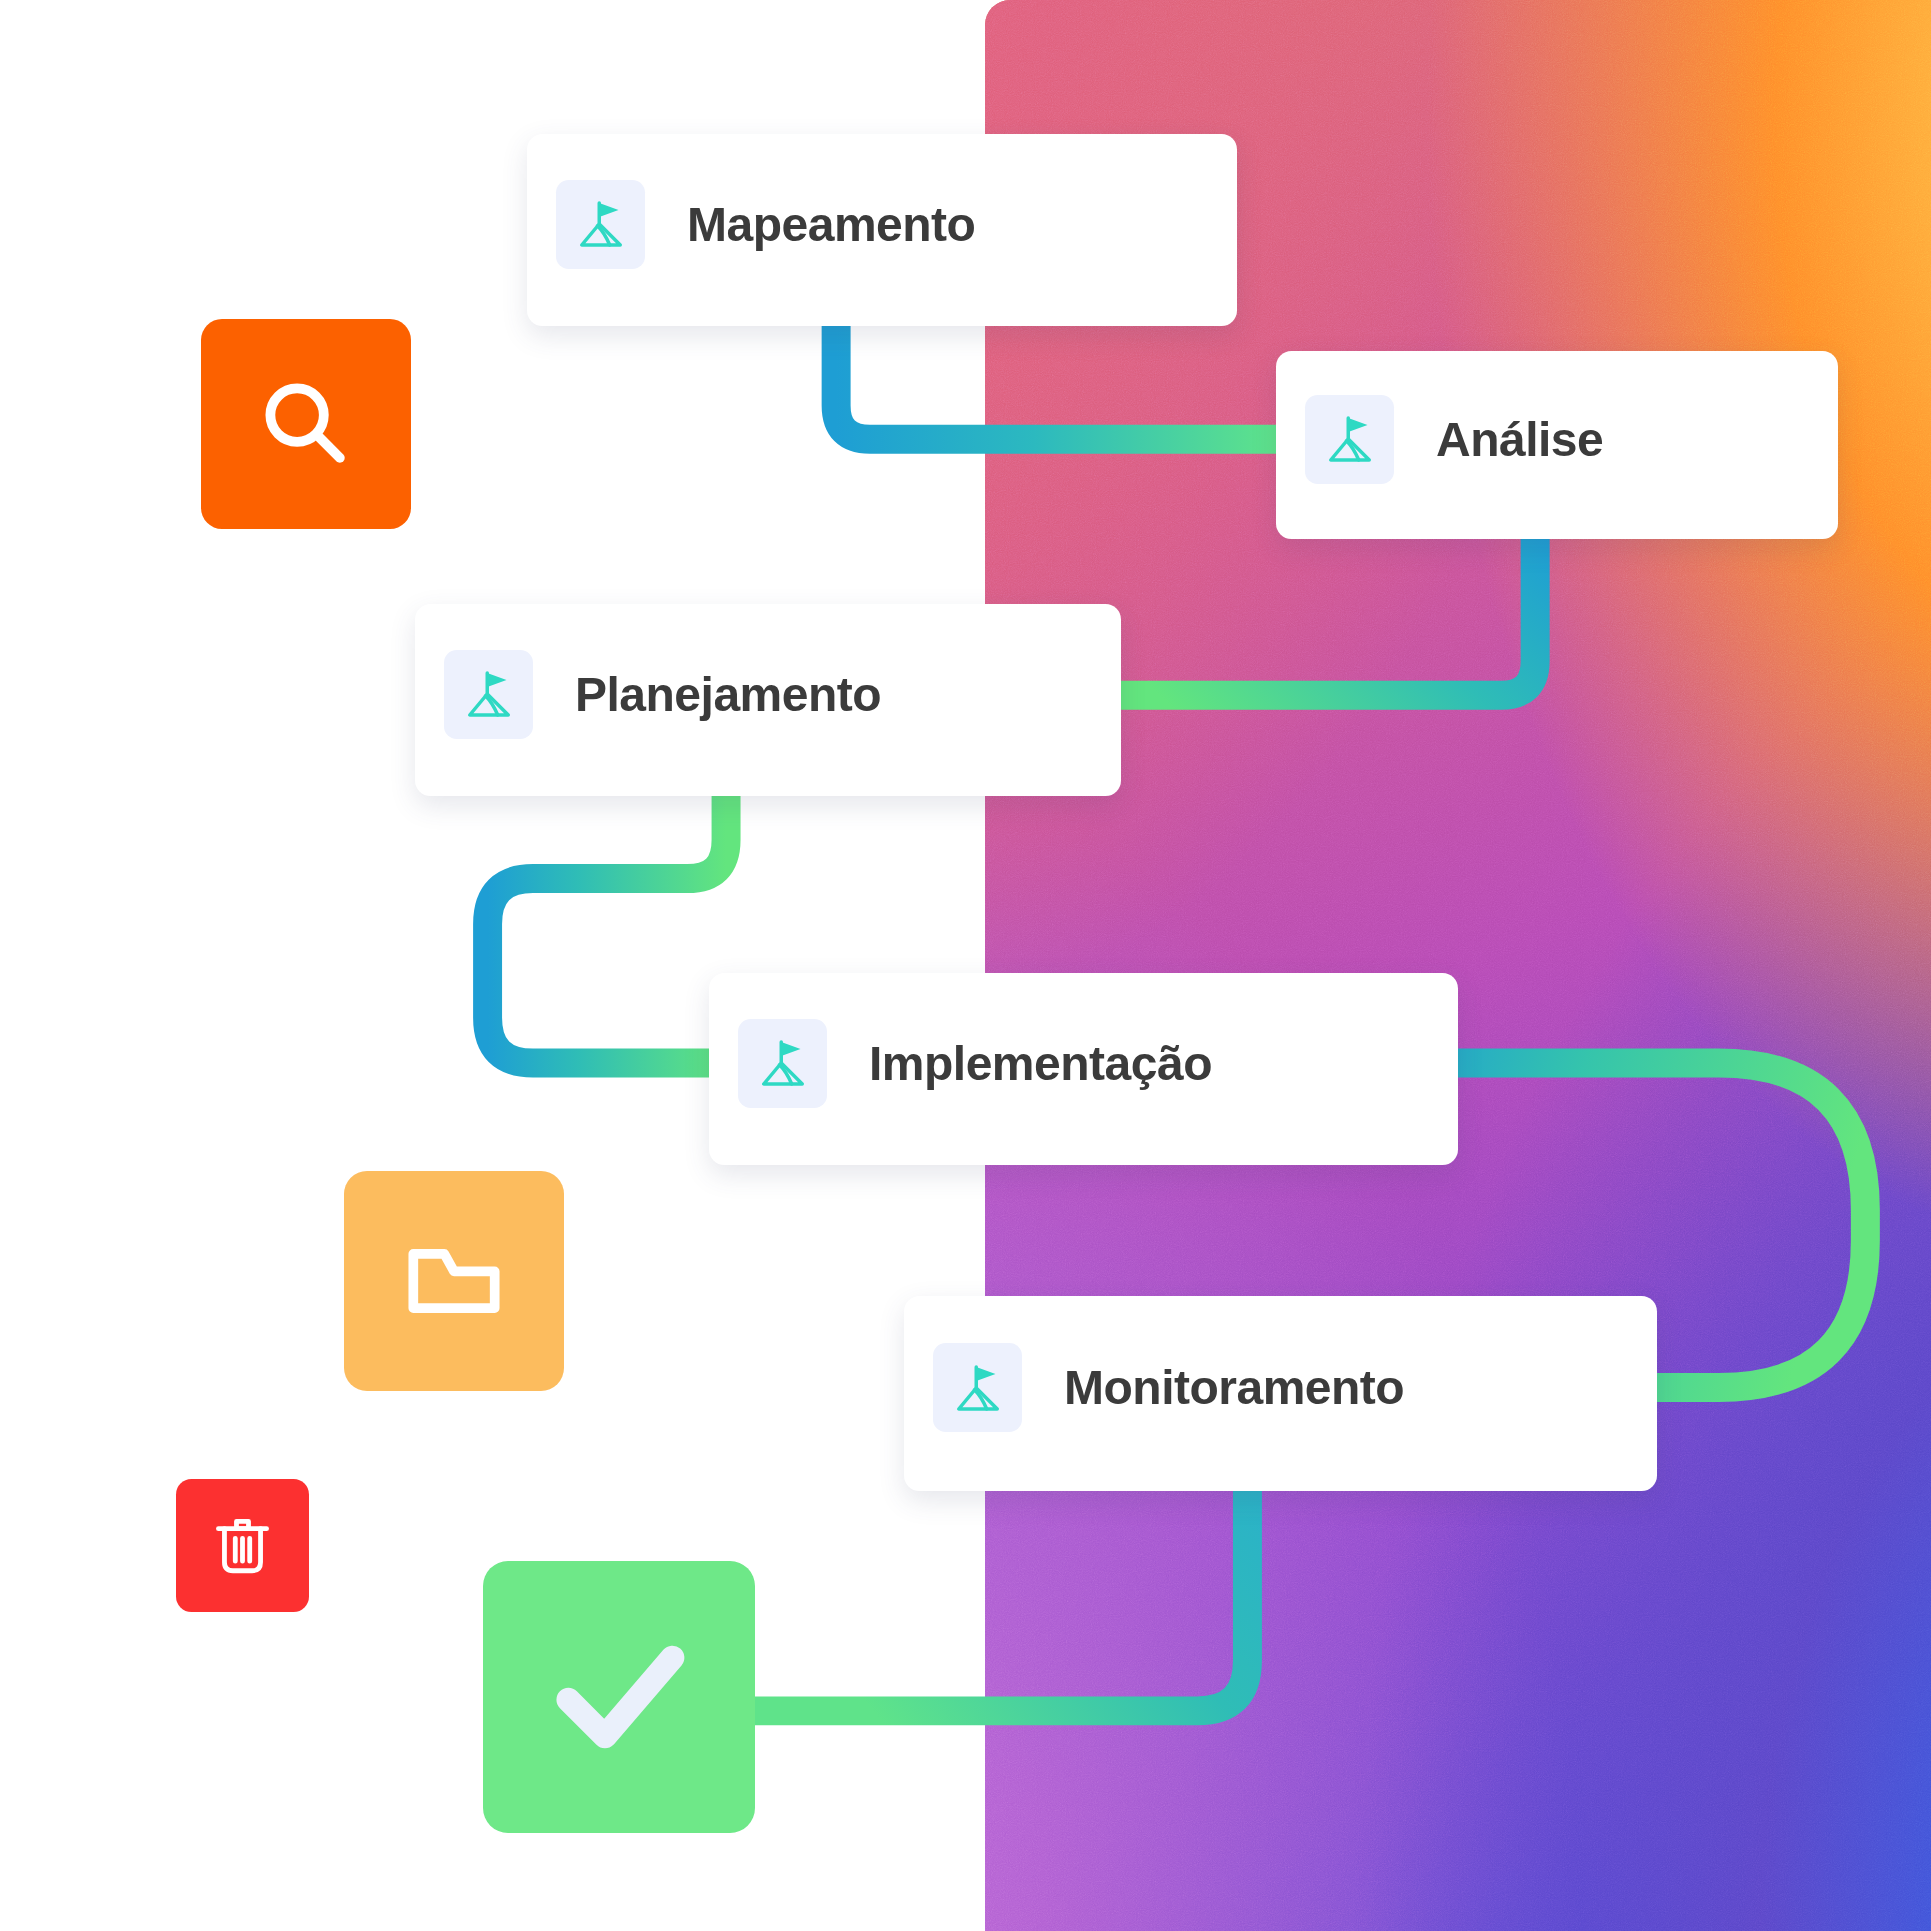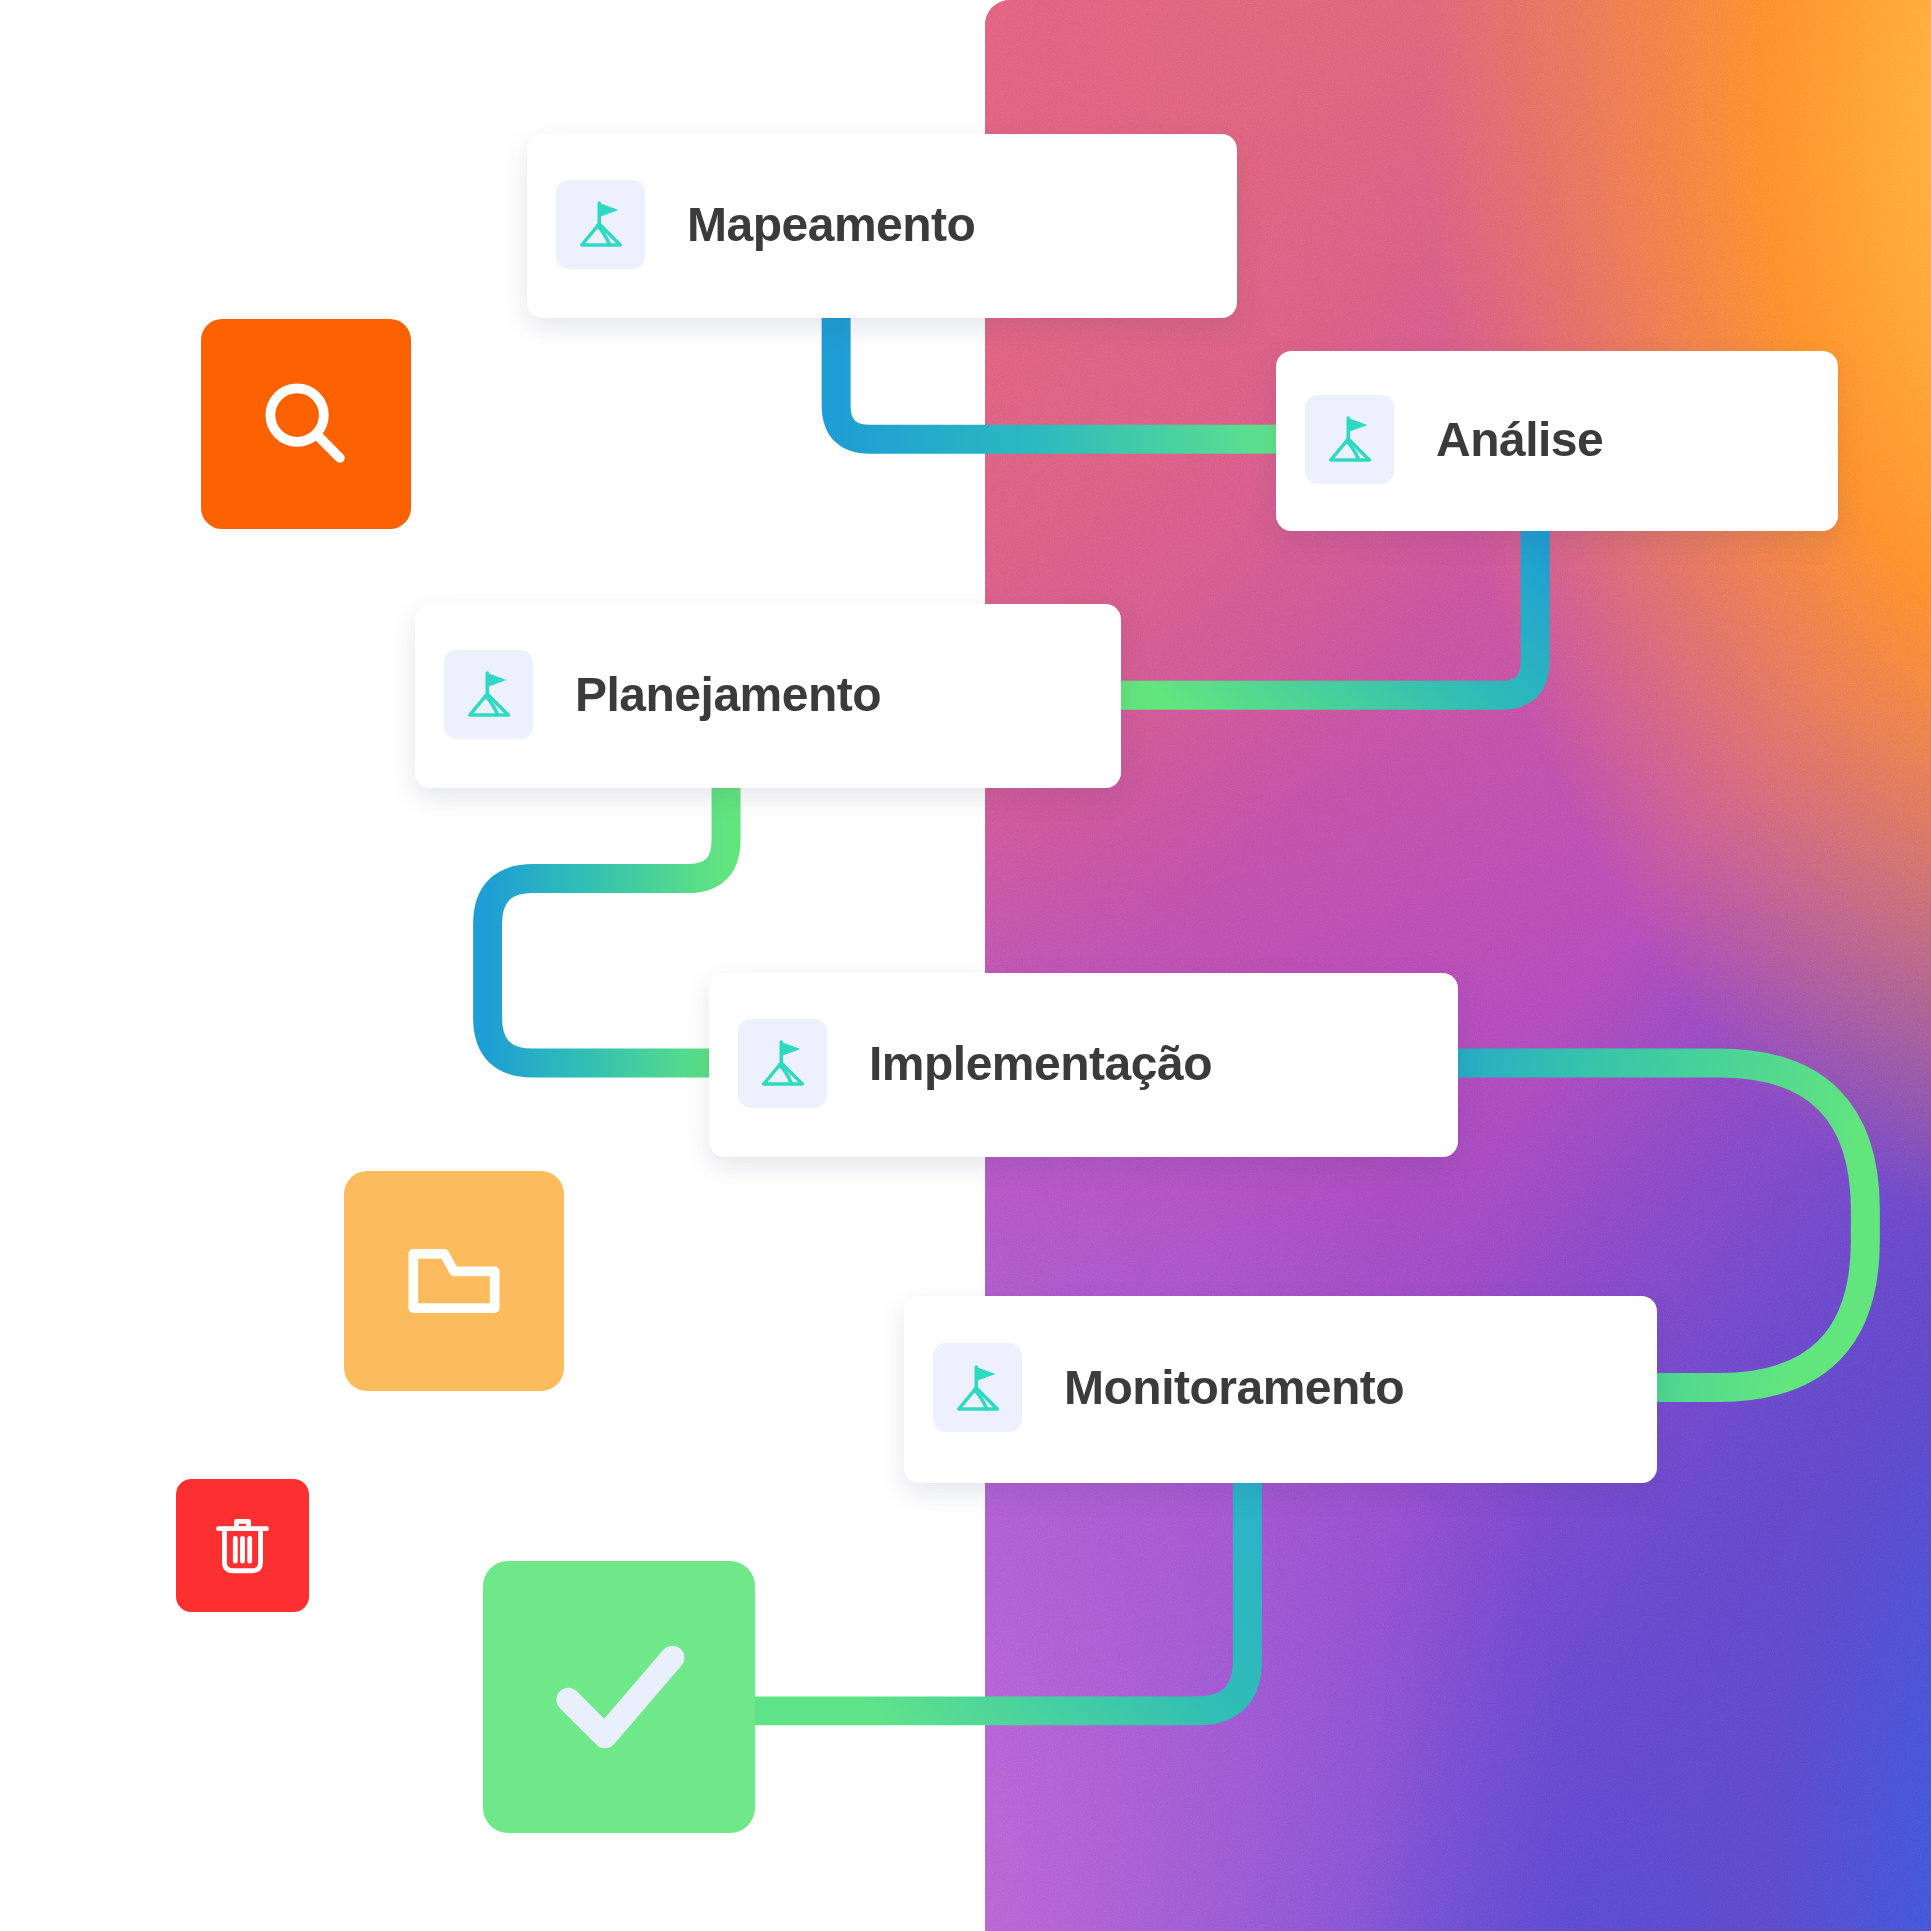--- a/index.html
+++ b/index.html
@@ -21,21 +21,21 @@
       linear-gradient(160deg, #e06a6a 0%, #d2568a 24%, #b64ab4 50%, #8a46cc 72%, #4a4ad8 100%);
   }
   .gp-noise{opacity:.30;mix-blend-mode:overlay;}
 
   
   #wires{position:absolute;left:0;top:0;width:1931px;height:1931px;}
 
   
   .card{
     position:absolute; display:flex; align-items:center;
-    background:#ffffff; border-radius:15.4px; padding:0 44px 4px 29px;
+    background:#ffffff; border-radius:15.4px; padding:0 44px 12px 29px;
     box-shadow:0 9.7px 27px rgba(60,70,110,.13);
   }
   .card::before{
     content:""; position:absolute; inset:-1.9px; border-radius:17.4px; z-index:-1;
     background:linear-gradient(90deg,#1e9ed4 0%,#2bb5c6 34%,#4fd39c 68%,#62e47e 100%);
   }
   .card-inner{position:relative;display:flex;align-items:center;width:100%;height:100%;}
   .icon-tile{
     width:89px;height:89px;flex:0 0 89px;border-radius:12.6px;background:#edf1fd;
     display:flex;align-items:center;justify-content:center;

